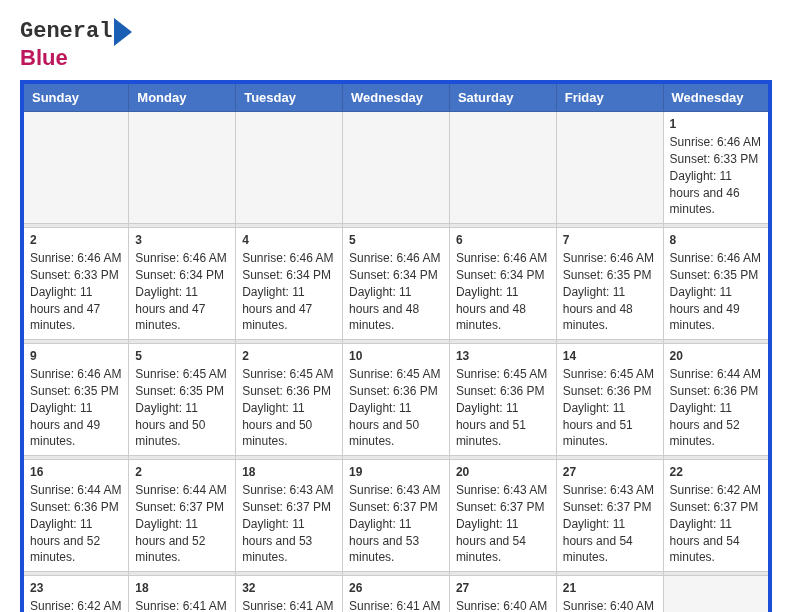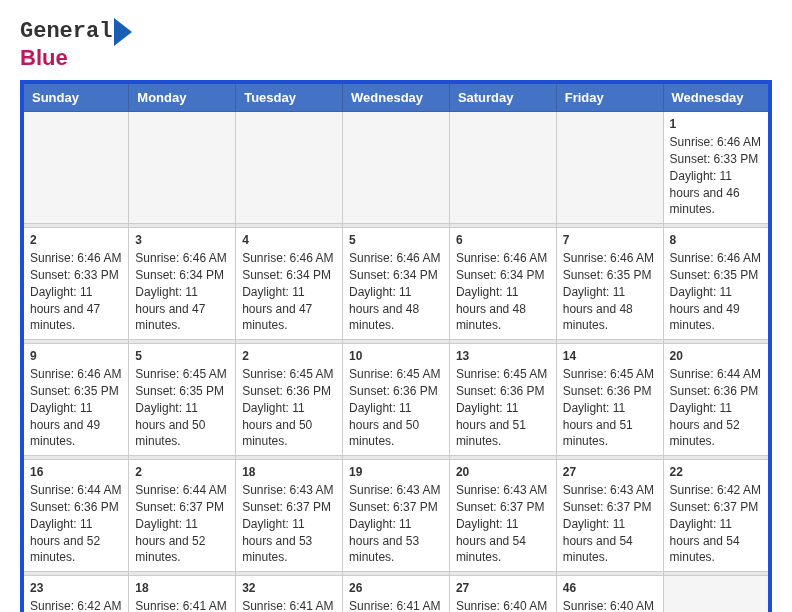--- a/index.html
+++ b/index.html
@@ -354,21 +354,21 @@
 and 56 minutes.</div>
         </td>
         <td>
           <span class="day-num">27</span>
           <div class="day-info">Sunrise: 6:40 AM
 Sunset: 6:37 PM
 Daylight: 11 hours
 and 57 minutes.</div>
         </td>
         <td>
-          <span class="day-num">46</span>
+          <span class="day-num">21</span>
           <div class="day-info">Sunrise: 6:40 AM
 Sunset: 6:38 PM
 Daylight: 11 hours
 and 57 minutes.</div>
         </td>
         <td class="empty"></td>
       </tr>
     </tbody>
 </table>
 

